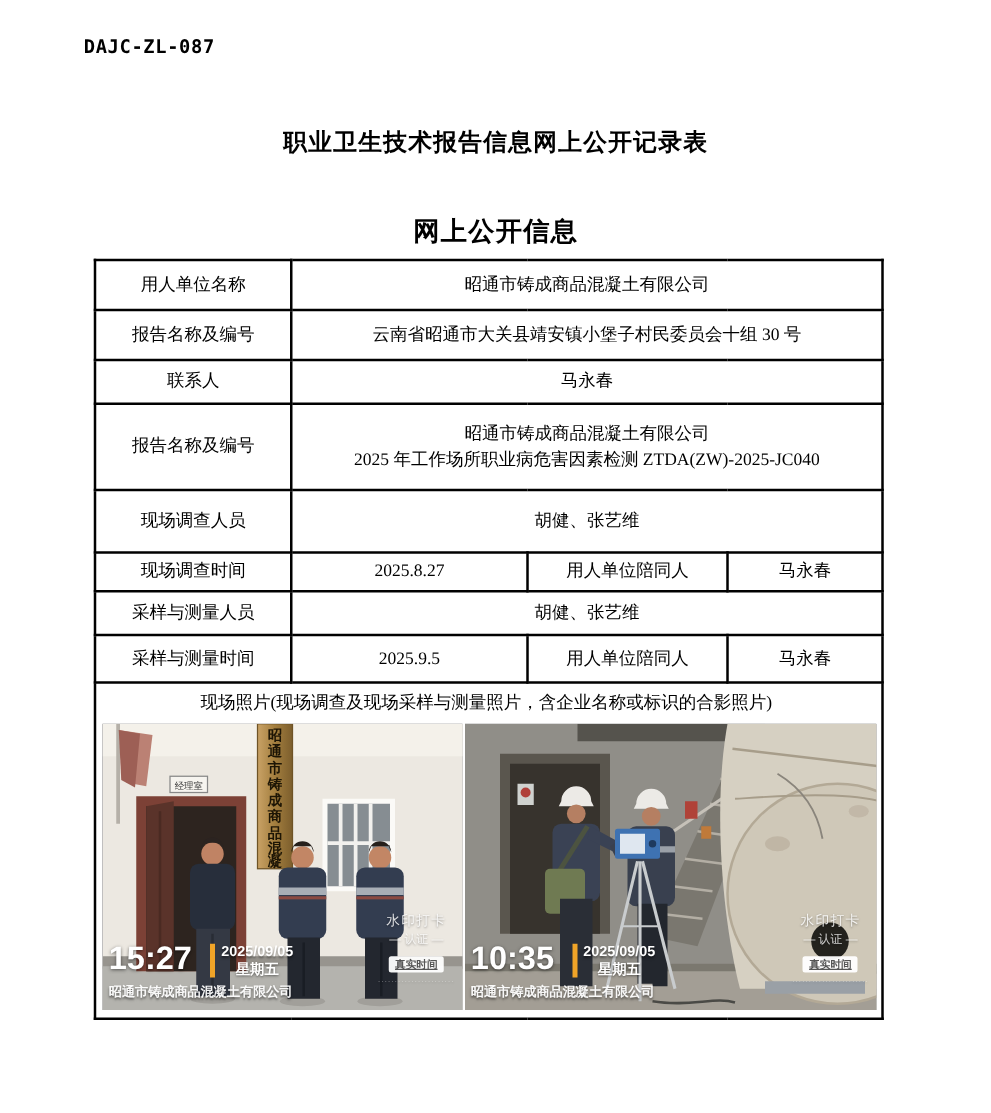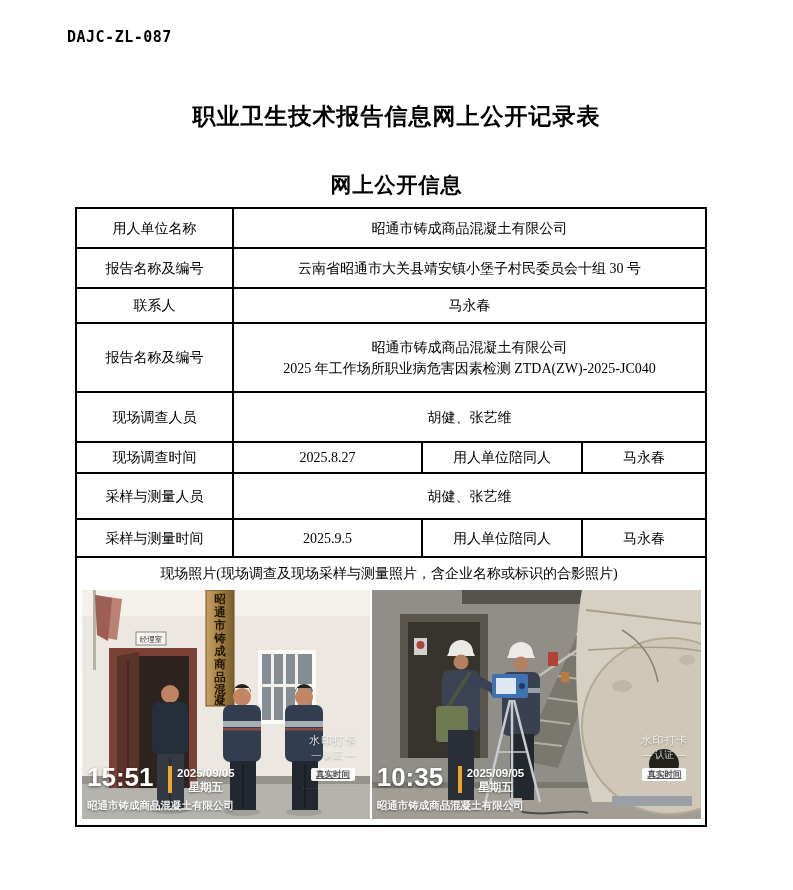--- a/index.html
+++ b/index.html
@@ -9,21 +9,21 @@
     font-family:"Liberation Serif", serif; color:#000;
   }
   .doc-code {
     position:absolute; left:67px; top:28px;
     font-family:"DejaVu Sans Mono", monospace;
     font-weight:bold; font-size:15px; letter-spacing:0.5px;
   }
   .main-title {
     position:absolute; top:101px; left:0; width:793px; text-align:center;
     font-family:"Liberation Sans", sans-serif;
-    font-weight:bold; font-size:23px; letter-spacing:1px;
+    font-weight:bold; font-size:19px; letter-spacing:1px;
   }
   .sub-title {
     position:absolute; top:171px; left:0; width:793px; text-align:center;
     font-family:"Liberation Sans", sans-serif;
     font-weight:bold; font-size:21px; letter-spacing:1px;
   }
   table.record {
     position:absolute; left:75px; top:207px; width:630px;
     border-collapse:collapse; table-layout:fixed;padding-left:44px;
   }
@@ -48,21 +48,21 @@
   .pt-datewrap {
     position:absolute; left:95px; bottom:24px; color:#fff; font-weight:bold;
     font-size:11.5px; line-height:1.25; text-shadow:0 1px 2px rgba(0,0,0,.5);
   }
   .pt-company {
     position:absolute; left:5px; bottom:5px; color:rgba(255,255,255,.95);
     font-size:10.5px; font-weight:bold; text-shadow:0 1px 2px rgba(0,0,0,.5);
     white-space:nowrap;
   }
   .pt-wm {
-    position:absolute; right:6px; bottom:26px; 
+    position:absolute; right:6px; bottom:18px; 
     color:rgba(255,255,255,.85); text-shadow:0 1px 2px rgba(0,0,0,.4);
   }
   .wm-1 { font-size:11px; letter-spacing:1px; }
   .wm-2 { font-size:9.5px; opacity:.9; }
   .wm-badge {
     display:inline-block; margin-top:3px; background:rgba(255,255,255,.95);
     color:#555; font-size:8.5px; font-weight:bold; line-height:1.3;
     padding:1px 5px; border-radius:2px; text-shadow:none;text-decoration:underline;
   }
   .wm-code { font-size:5px; color:rgba(255,255,255,.55); margin-top:2px; letter-spacing:1px; }
@@ -104,21 +104,21 @@
   <tr style="height:50px">
     <td>现场调查人员</td>
     <td colspan="3">胡健、张艺维</td>
   </tr>
   <tr style="height:31px">
     <td>现场调查时间</td>
     <td>2025.8.27</td>
     <td>用人单位陪同人</td>
     <td>马永春</td>
   </tr>
-  <tr style="height:46px">
+  <tr style="height:35px">
     <td>采样与测量人员</td>
     <td colspan="3">胡健、张艺维</td>
   </tr>
   <tr style="height:38px">
     <td>采样与测量时间</td>
     <td>2025.9.5</td>
     <td>用人单位陪同人</td>
     <td>马永春</td>
   </tr>
   <tr style="height:269px">
@@ -199,21 +199,21 @@
               <circle cx="222" cy="107" r="9" fill="#c28665"></circle>
               <path d="M213,103 A9,9 0 0 1 231,103 L229,98 L215,98 Z" fill="#26201c"></path>
               <rect x="203" y="115" width="38" height="57" rx="7" fill="#333d50"></rect>
               <rect x="203" y="131" width="38" height="6" fill="#a8aeb6"></rect>
               <rect x="203" y="138" width="38" height="2.5" fill="#8c4a42"></rect>
               <rect x="210" y="171" width="26" height="49" fill="#23272f"></rect>
               <line x1="223" y1="175" x2="223" y2="218" stroke="#191d24" stroke-width="2"></line>
             </g>
           </svg>
           <div class="ov">
-            <div class="pt-time">15:51</div>
+            <div class="pt-time">15:27</div>
             <div class="pt-bar" style="background:#f0a428"></div>
             <div class="pt-datewrap">
               <div>2025/09/05</div>
               <div>星期五</div>
             </div>
             <div class="pt-company">昭通市铸成商品混凝土有限公司</div>
             <div class="pt-wm">
               <div class="wm-1">水印打卡</div>
               <div class="wm-2">— 认证 —</div>
               <div class="wm-badge">真实时间</div>

